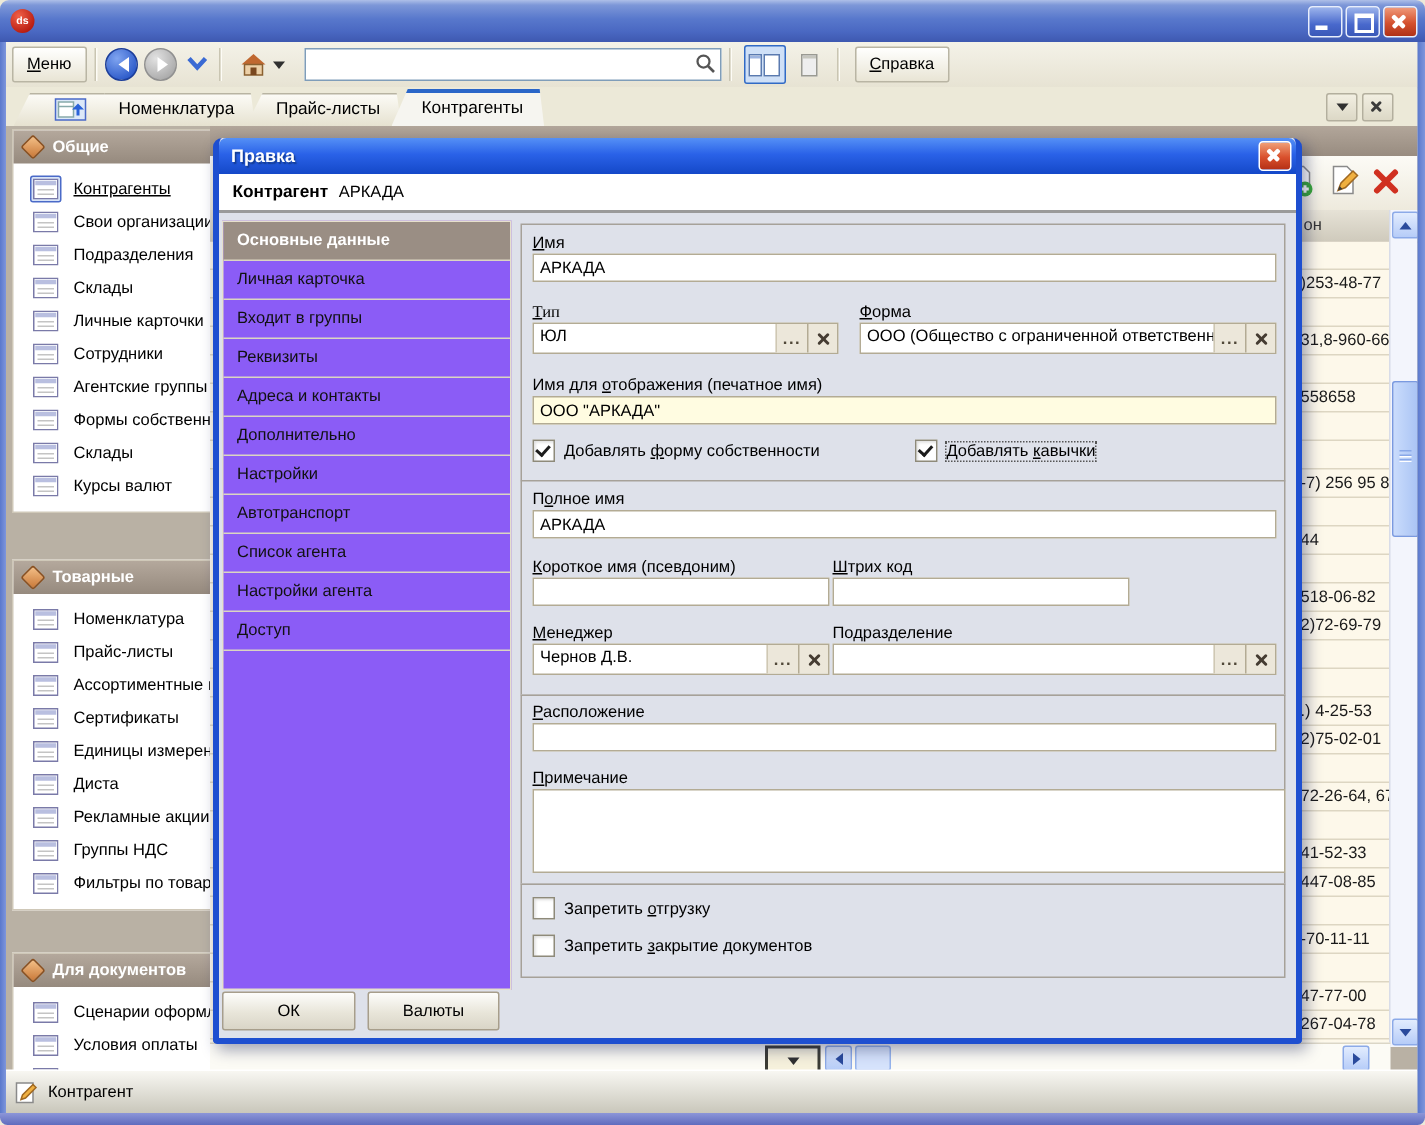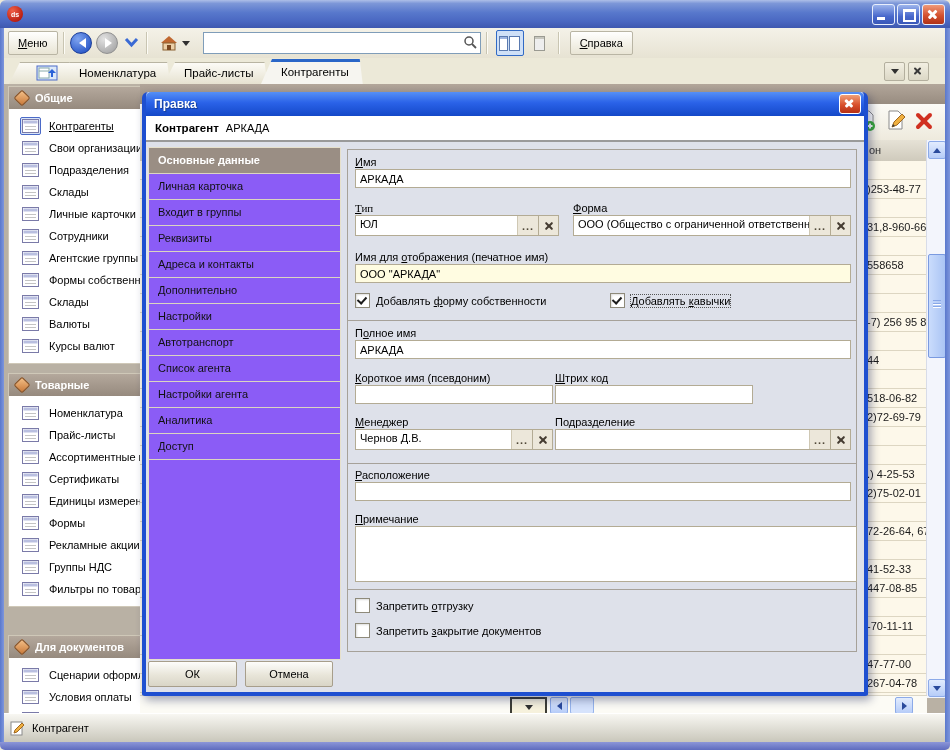--- a/index.html
+++ b/index.html
@@ -441,31 +441,20 @@
             </div>
             <div class="sitem">
               <span class="ic">
                 <svg width="17" height="14">
                   <rect x="0.5" y="0.5" width="16" height="13" fill="#fff" stroke="#7a7aa8"></rect>
                   <rect x="1.5" y="1.5" width="14" height="3" fill="#b9bfe0"></rect>
                   <line x1="3" y1="7.5" x2="14" y2="7.5" stroke="#c4c4c4"></line>
                   <line x1="3" y1="10.5" x2="14" y2="10.5" stroke="#c4c4c4"></line>
                 </svg>
               </span>
-              <span>Валюты</span>
-            </div>
-            <div class="sitem">
-              <span class="ic">
-                <svg width="17" height="14">
-                  <rect x="0.5" y="0.5" width="16" height="13" fill="#fff" stroke="#7a7aa8"></rect>
-                  <rect x="1.5" y="1.5" width="14" height="3" fill="#b9bfe0"></rect>
-                  <line x1="3" y1="7.5" x2="14" y2="7.5" stroke="#c4c4c4"></line>
-                  <line x1="3" y1="10.5" x2="14" y2="10.5" stroke="#c4c4c4"></line>
-                </svg>
-              </span>
               <span>Курсы валют</span>
             </div>
           </div>
       </div>
       <div class="panel" style="top:289px;">
         <div class="phead">
           <span class="gem"></span>
           <span>Товарные</span>
         </div>
         <div class="pbody">
@@ -527,21 +516,21 @@
             </div>
             <div class="sitem">
               <span class="ic">
                 <svg width="17" height="14">
                   <rect x="0.5" y="0.5" width="16" height="13" fill="#fff" stroke="#7a7aa8"></rect>
                   <rect x="1.5" y="1.5" width="14" height="3" fill="#b9bfe0"></rect>
                   <line x1="3" y1="7.5" x2="14" y2="7.5" stroke="#c4c4c4"></line>
                   <line x1="3" y1="10.5" x2="14" y2="10.5" stroke="#c4c4c4"></line>
                 </svg>
               </span>
-              <span>Формы</span>
+              <span>Диста</span>
             </div>
             <div class="sitem">
               <span class="ic">
                 <svg width="17" height="14">
                   <rect x="0.5" y="0.5" width="16" height="13" fill="#fff" stroke="#7a7aa8"></rect>
                   <rect x="1.5" y="1.5" width="14" height="3" fill="#b9bfe0"></rect>
                   <line x1="3" y1="7.5" x2="14" y2="7.5" stroke="#c4c4c4"></line>
                   <line x1="3" y1="10.5" x2="14" y2="10.5" stroke="#c4c4c4"></line>
                 </svg>
               </span>
@@ -642,21 +631,20 @@
       <div class="nav-item selected">Основные данные</div>
           <div class="nav-item">Личная карточка</div>
           <div class="nav-item">Входит в группы</div>
           <div class="nav-item">Реквизиты</div>
           <div class="nav-item">Адреса и контакты</div>
           <div class="nav-item">Дополнительно</div>
           <div class="nav-item">Настройки</div>
           <div class="nav-item">Автотранспорт</div>
           <div class="nav-item">Список агента</div>
           <div class="nav-item">Настройки агента</div>
-          <div class="nav-item">Аналитика</div>
           <div class="nav-item">Доступ</div>
         </div>
 
       <div class="gbox b1">
         <span class="fl" style="left:7px;top:6px;"><u>И</u>мя</span>
         <input class="txt" style="left: 7px; top: 19px; width: 496px;" value="АРКАДА">
         <span class="fl" style="left:7px;top:52px;font-family:Liberation Serif, serif;"><u>Т</u>ип</span>
         <span class="fl" style="left:225px;top:52px;"><u>Ф</u>орма</span>
         <div class="lookup" style="left:7px;top:65px;width:204px;">
           <span class="lk-text">ЮЛ</span>
@@ -733,20 +721,20 @@
           <span class="cbox"></span>
           <label>Запретить <u>о</u>тгрузку</label>
         </div>
         <div class="cbrow" style="left:7px;top:33px;">
           <span class="cbox"></span>
           <label>Запретить <u>з</u>акрытие документов</label>
         </div>
       </div>
 
       <div class="dbtn" style="left:2px;top:519px;width:87px;">ОК</div>
-      <div class="dbtn" style="left:99px;top:519px;width:86px;">Отмена</div>
+      <div class="dbtn" style="left:99px;top:519px;width:86px;">Валюты</div>
     </div>
   </div>
 
   <div class="frame-left"></div>
   <div class="frame-right"></div>
   <div class="frame-bottom"></div>
 </div>
 
 </body></html>

